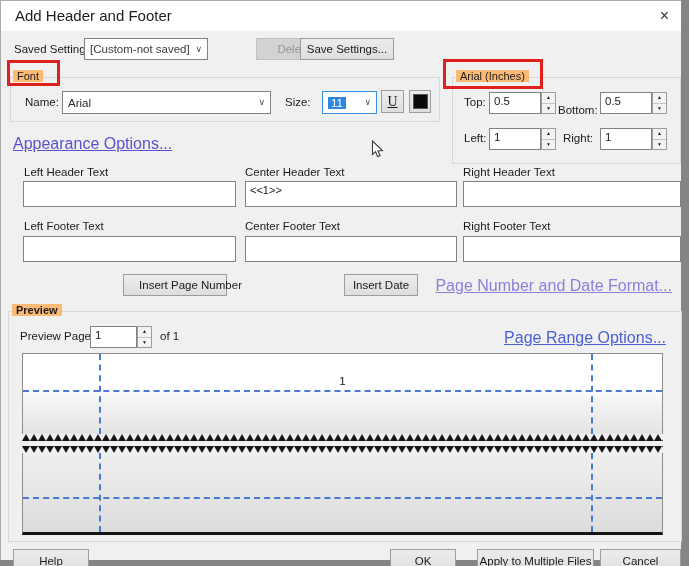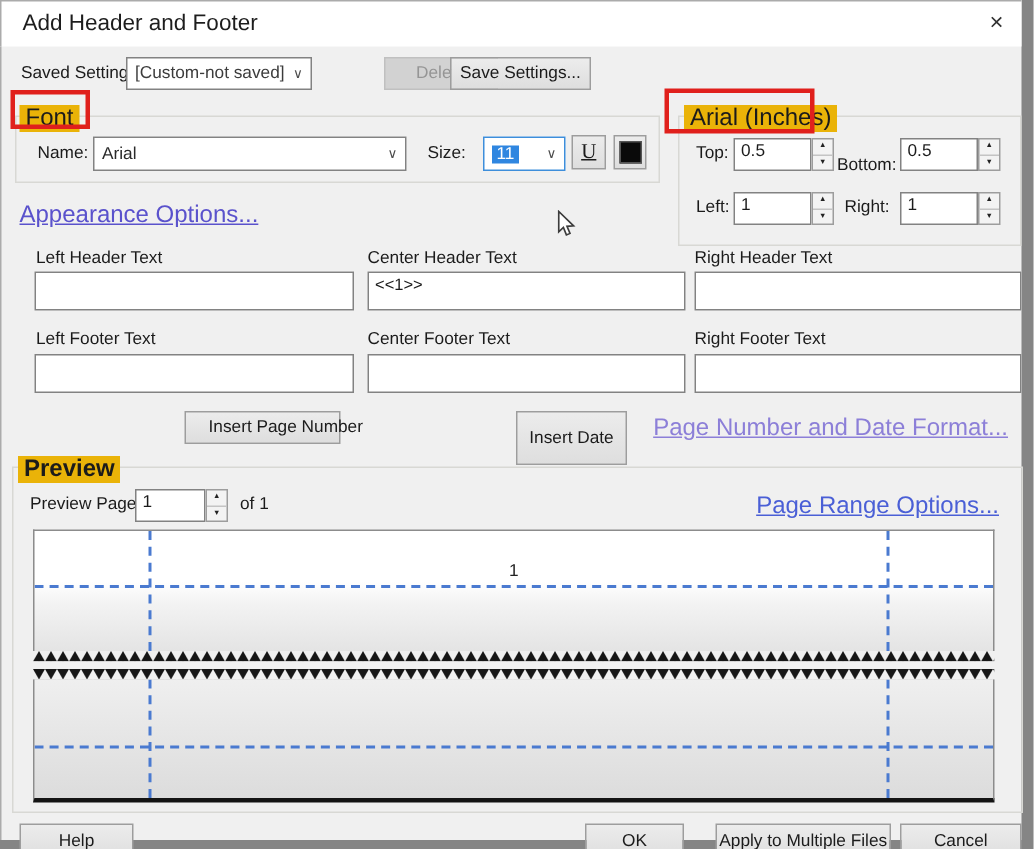--- a/index.html
+++ b/index.html
@@ -21,21 +21,21 @@
   .combo.focused{border-color:#3d8edb;}
   .sel-val{background:#2f86e0;color:#fff;padding:0 3px;}
   .field{position:absolute;box-sizing:border-box;background:#fff;border:1px solid #828282;
          font-size:11.5px;color:#1b1b1b;padding:2px 4px;cursor:text;}
   .spinner{position:absolute;box-sizing:border-box;display:flex;flex-direction:column;
            border:1px solid #9d9d9d;background:#f3f3f3;}
   .spinner .sb{flex:1;display:flex;align-items:center;justify-content:center;font-size:5px;
                color:#222;cursor:pointer;line-height:1;}
   .spinner .sb:first-child{border-bottom:1px solid #c4c4c4;}
   .group{position:absolute;box-sizing:border-box;border:1px solid #d8d8d4;}
-  .group-label{position:absolute;box-sizing:border-box;background:#eab308;padding:0 4px;font-size:16px;color:#1b1b1b;white-space:nowrap;}
+  .group-label{position:absolute;box-sizing:border-box;background:#fdba74;padding:0 4px;font-size:11px;color:#1b1b1b;white-space:nowrap;}
   .redbox{position:absolute;box-sizing:border-box;border:3px solid #e0201c;pointer-events:none;}
   .link{position:absolute;box-sizing:border-box;font-size:16px;text-decoration:underline;white-space:nowrap;cursor:pointer;}
   .link.violet{color:#5a52cc;}
   .link.purple{color:#8c7fd8;}
   .link.blue{color:#4a5fd6;}
   .tbox{position:absolute;box-sizing:border-box;background:#fff;border:1px solid #828282;
         font-size:11px;color:#1b1b1b;padding:2px 4px;cursor:text;}
   .ubtn{font-family:"Liberation Serif",serif;font-size:14px;text-decoration:underline;}
   .swatch-inner{width:13px;height:13px;background:#0a0a0a;border:1px solid #555;}
   .pv-strip-h{left:22px;top:353px;width:641px;height:81px;border:1px solid #8c8c8c;border-bottom:none;
@@ -131,21 +131,21 @@
   <div class="tbox" style="left:463px;top:181px;width:218px;height:26px;"></div>
 
   <span class="lbl" style="left:24px;top:220px;">Left Footer Text</span>
   <span class="lbl" style="left:245px;top:220px;">Center Footer Text</span>
   <span class="lbl" style="left:463px;top:220px;">Right Footer Text</span>
   <div class="tbox" style="left:23px;top:236px;width:213px;height:26px;"></div>
   <div class="tbox" style="left:245px;top:236px;width:212px;height:26px;"></div>
   <div class="tbox" style="left:463px;top:236px;width:218px;height:26px;"></div>
 
   <div class="btn" style="left:123px;top:274px;width:104px;height:22px;padding-left:31px;">Insert Page Number</div>
-  <div class="btn" style="left:344px;top:274px;width:74px;height:36px;">Insert Date</div>
+  <div class="btn" style="left:344px;top:274px;width:74px;height:22px;">Insert Date</div>
   <a class="link purple" style="right:17px;top:277px;">Page Number and Date Format...</a>
 
   <div class="group" style="left:8px;top:311px;width:674px;height:231px;"></div>
   <span class="group-label preview-label-bold" style="left:12px;top:304px;">Preview</span>
 
   <span class="lbl" style="left:20px;top:330px;">Preview Page</span>
   <div class="field" style="left:90px;top:326px;width:47px;height:22px;">1</div>
   <div class="spinner" style="left:137px;top:326px;width:15px;height:22px;">
     <span class="sb">▲</span>
     <span class="sb">▼</span>

